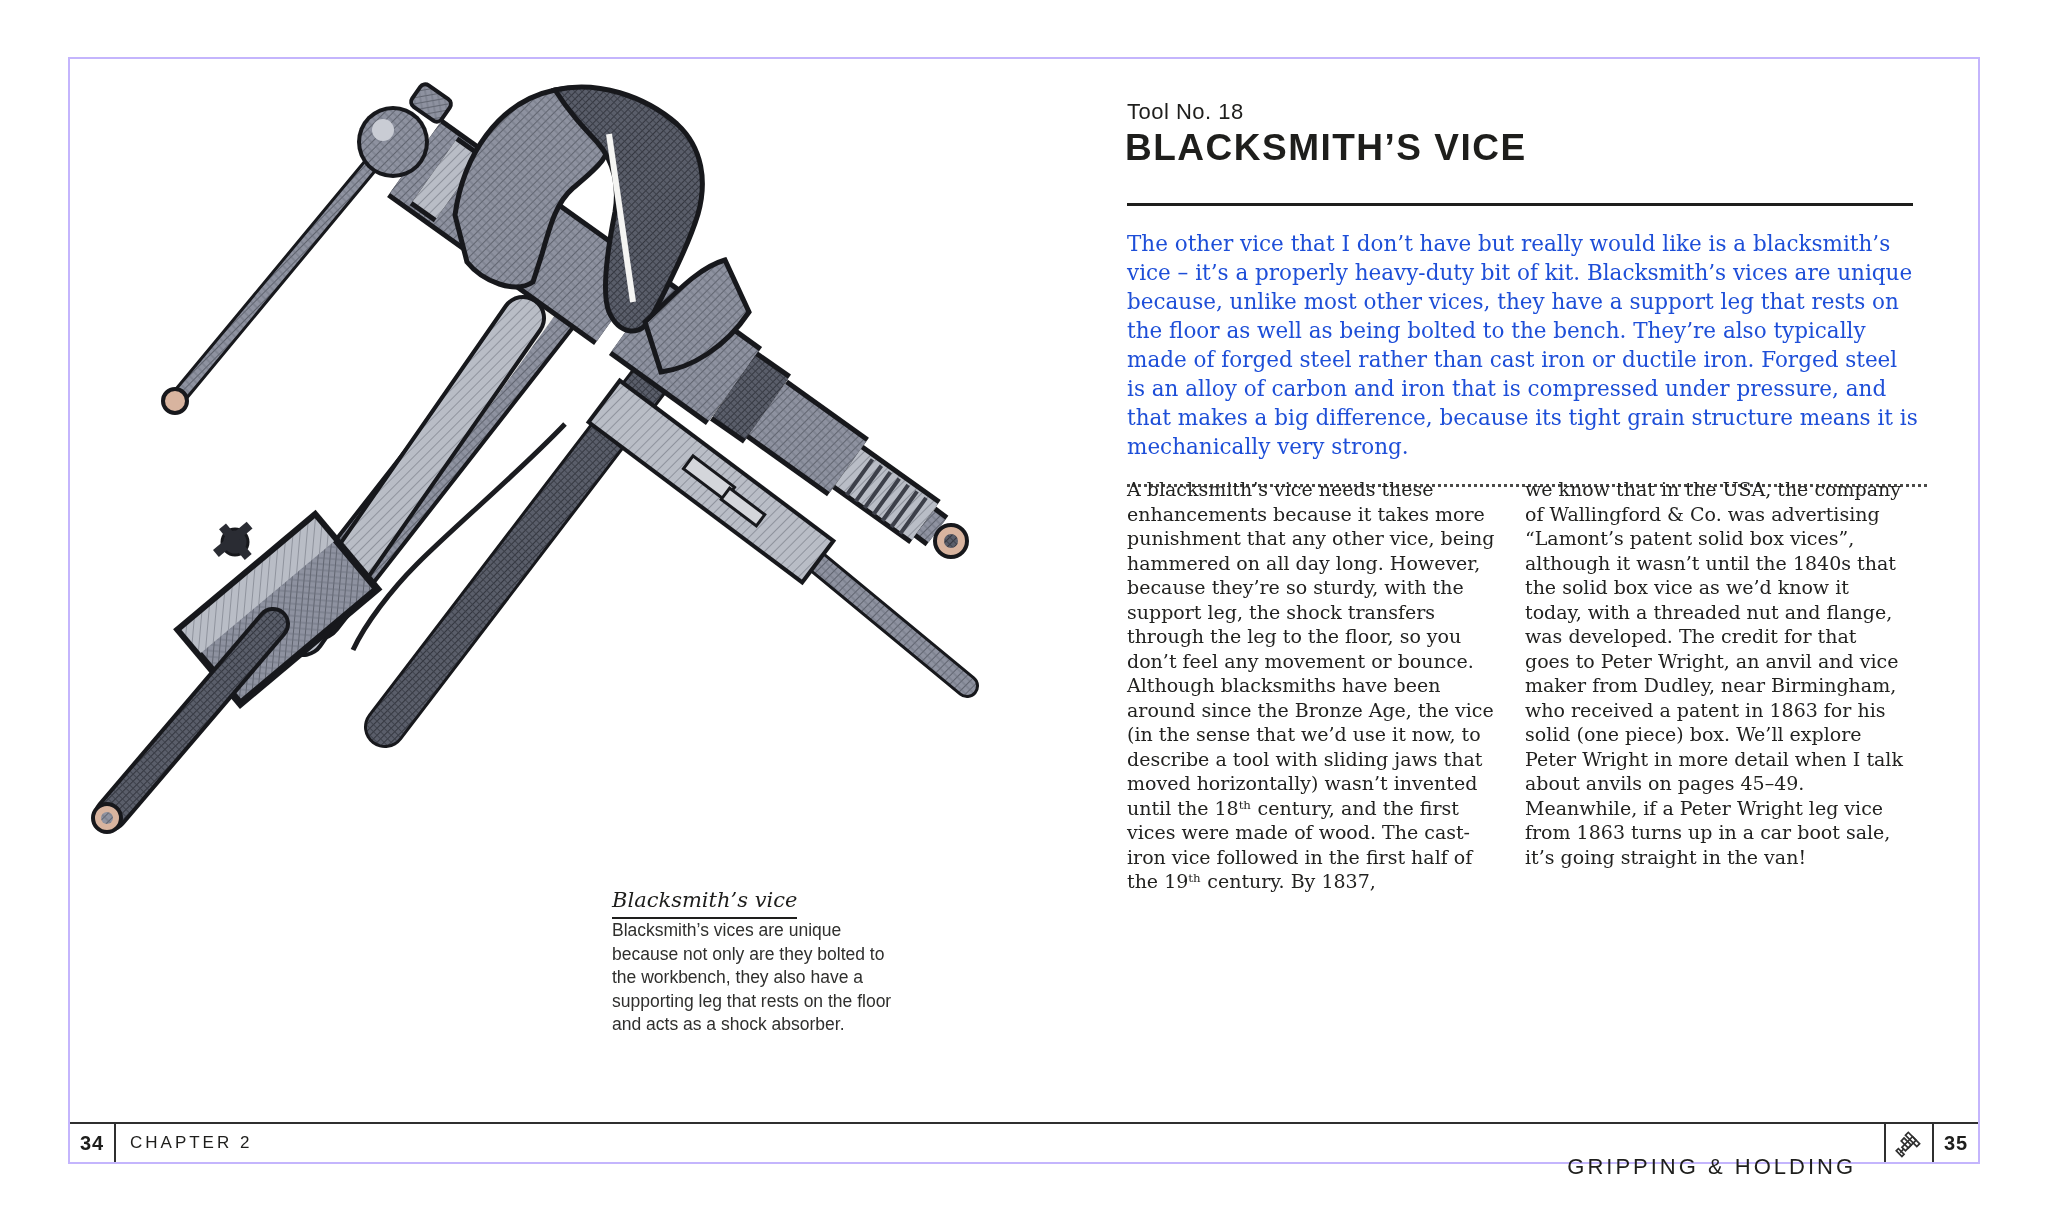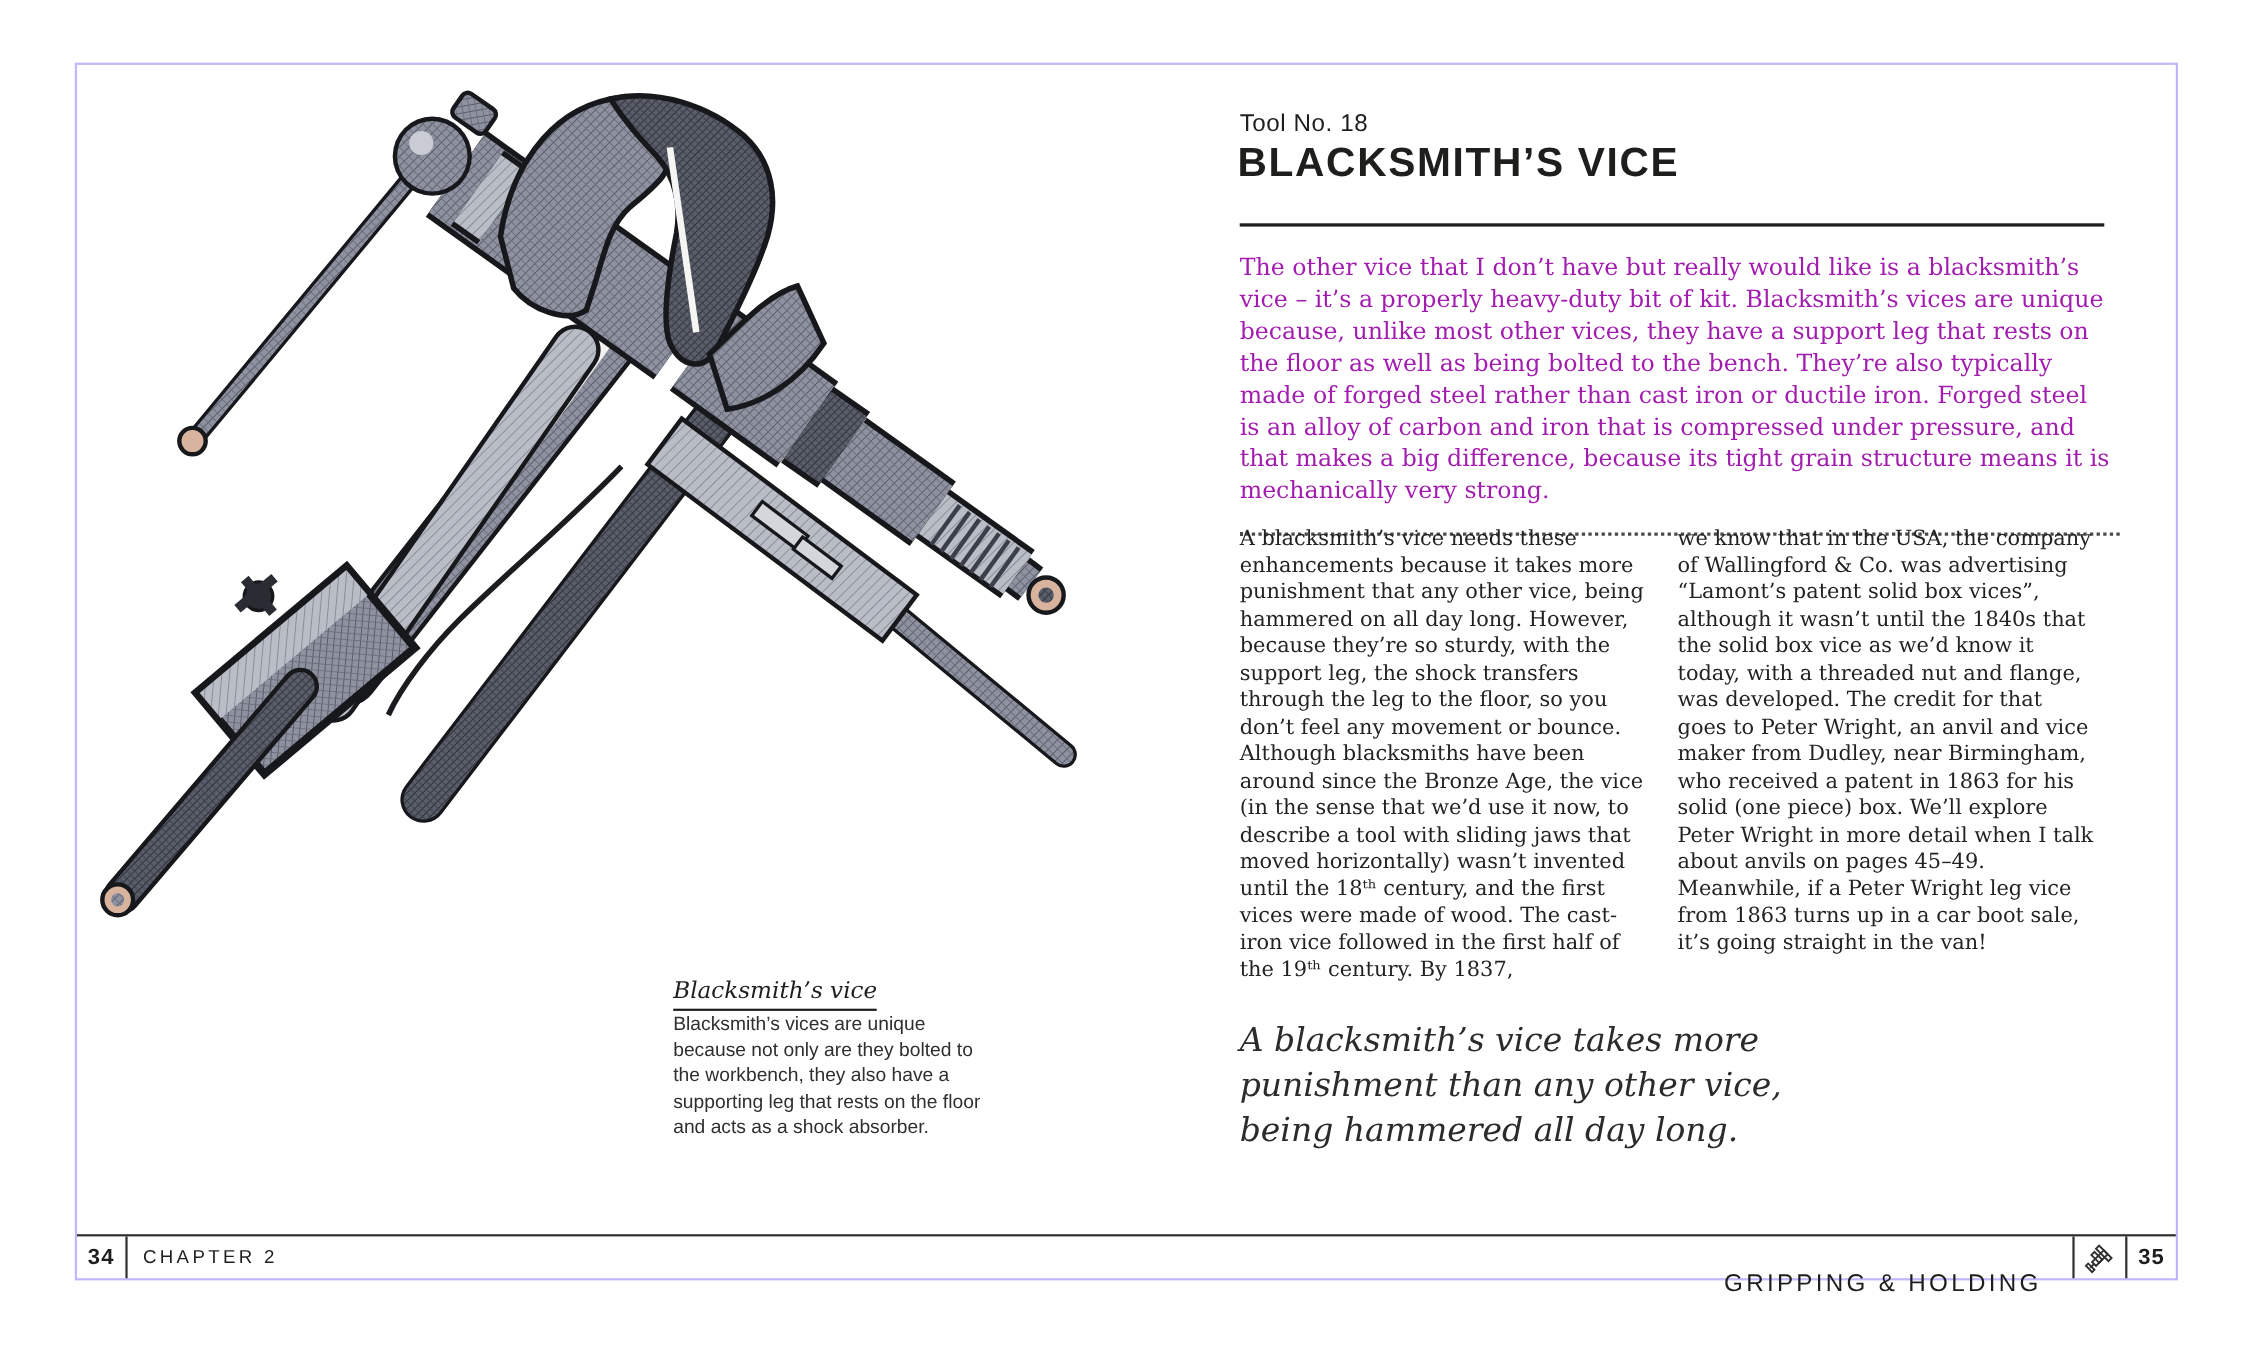--- a/index.html
+++ b/index.html
@@ -6,21 +6,21 @@
   .page{position:relative;width:2048px;height:1225px;background:#ffffff;overflow:hidden;
         font-family:"Liberation Sans",sans-serif;color:#1e1e1c;}
   .frame{position:absolute;left:68px;top:57px;width:1912px;height:1107px;
          border:2px solid #c4b5fd;box-sizing:border-box;background:#ffffff;}
   
   .kicker{position:absolute;left:1127px;top:99px;font-size:22px;letter-spacing:.5px;color:#1e1e1c;}
   .headline{position:absolute;left:1125px;top:127px;font-size:37px;font-weight:bold;
             letter-spacing:1.5px;color:#1e1e1c;}
   .headline-rule{position:absolute;left:1127px;top:203px;width:786px;height:3px;background:#1e1e1c;}
   .intro{position:absolute;left:1127px;top:229px;width:792px;
-         font-family:"DejaVu Serif",serif;font-size:21.5px;line-height:29px;color:#a21caf;}
+         font-family:"DejaVu Serif",serif;font-size:21.5px;line-height:29px;color:#1d4ed8;}
   .dotted-rule{position:absolute;left:1127px;top:484px;width:800px;height:0;
                border-top:3px dotted #4a4a48;}
   .columns{position:absolute;left:1127px;top:477px;width:800px;display:flex;gap:20px;}
   .col{width:378px;font-family:"DejaVu Serif",serif;font-size:19px;line-height:24.5px;color:#222220;}
   .pull-quote{position:absolute;left:1127px;top:925px;width:640px;
               font-family:"DejaVu Serif",serif;font-style:italic;font-size:30px;
               line-height:41px;color:#2b2b29;white-space:pre-line;}
   
   .caption{position:absolute;left:612px;top:888px;width:280px;}
   .caption-title{display:inline-block;font-family:"DejaVu Serif",serif;font-style:italic;
@@ -164,16 +164,13 @@
 
   <p class="intro" style="margin:0;">The other vice that I don’t have but really would like is a blacksmith’s vice – it’s a properly heavy-duty bit of kit. Blacksmith’s vices are unique because, unlike most other vices, they have a support leg that rests on the floor as well as being bolted to the bench. They’re also typically made of forged steel rather than cast iron or ductile iron. Forged steel is an alloy of carbon and iron that is compressed under pressure, and that makes a big difference, because its tight grain structure means it is mechanically very strong.</p>
 
   <div class="dotted-rule"></div>
 
   <div class="columns">
     <div class="col">A blacksmith’s vice needs these enhancements because it takes more punishment that any other vice, being hammered on all day long. However, because they’re so sturdy, with the support leg, the shock transfers through the leg to the floor, so you don’t feel any movement or bounce. Although blacksmiths have been around since the Bronze Age, the vice (in the sense that we’d use it now, to describe a tool with sliding jaws that moved horizontally) wasn’t invented until the 18ᵗʰ century, and the first vices were made of wood. The cast-iron vice followed in the first half of the 19ᵗʰ century. By 1837,</div>
     <div class="col">we know that in the USA, the company of Wallingford &amp; Co. was advertising “Lamont’s patent solid box vices”, although it wasn’t until the 1840s that the solid box vice as we’d know it today, with a threaded nut and flange, was developed. The credit for that goes to Peter Wright, an anvil and vice maker from Dudley, near Birmingham, who received a patent in 1863 for his solid (one piece) box. We’ll explore Peter Wright in more detail when I talk about anvils on pages 45–49. Meanwhile, if a Peter Wright leg vice from 1863 turns up in a car boot sale, it’s going straight in the van!</div>
   </div>
 
-  <div class="pull-quote">A blacksmith’s vice takes more
-punishment than any other vice,
-being hammered all day long.</div>
 </div>
 
 </body></html>

